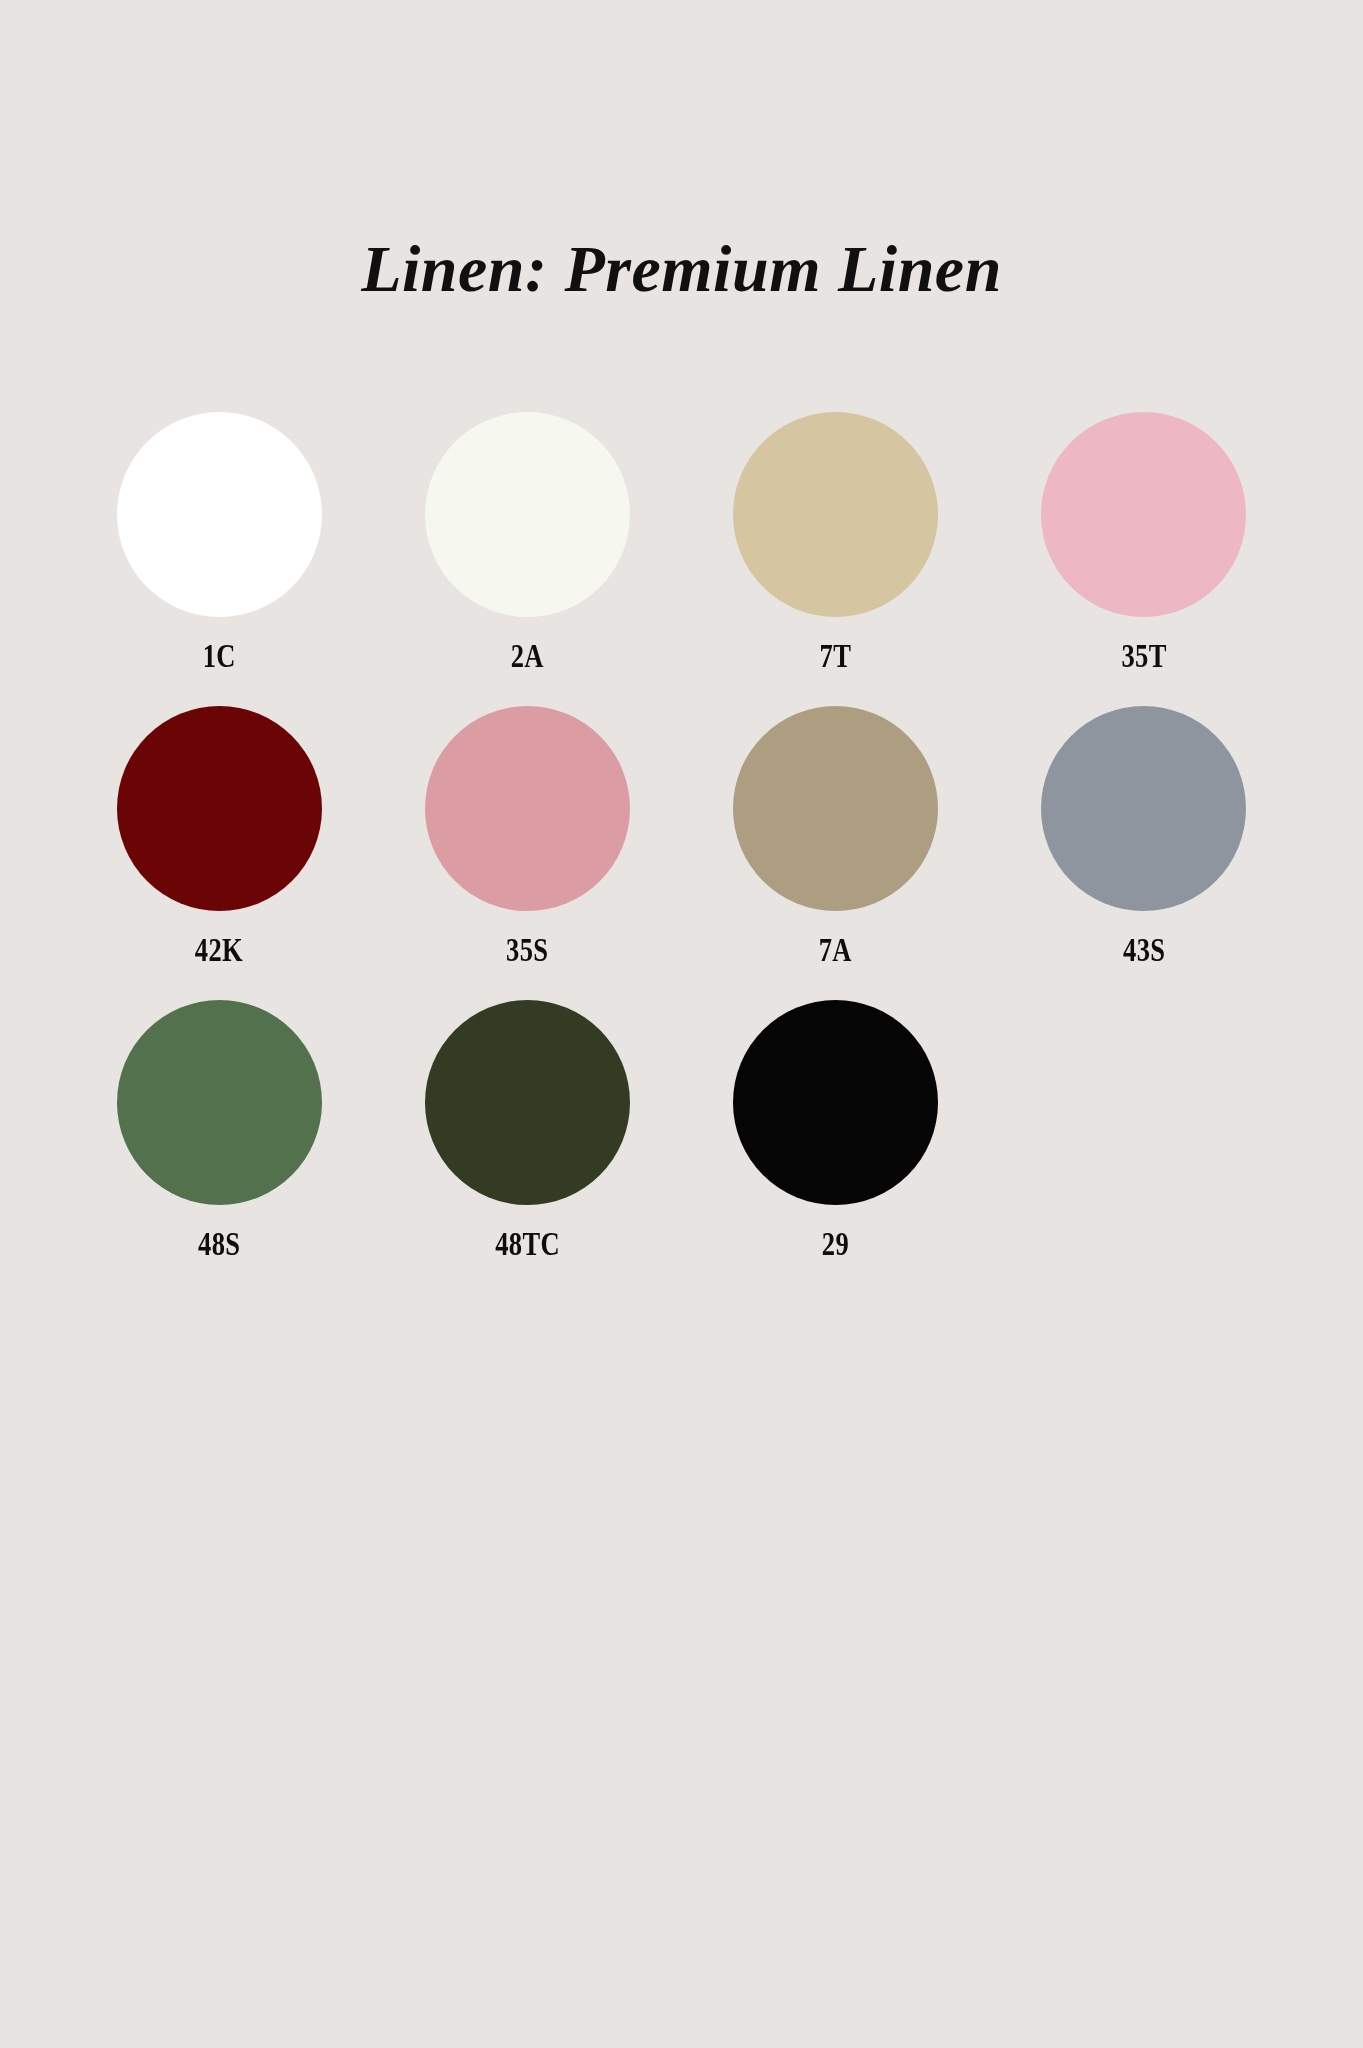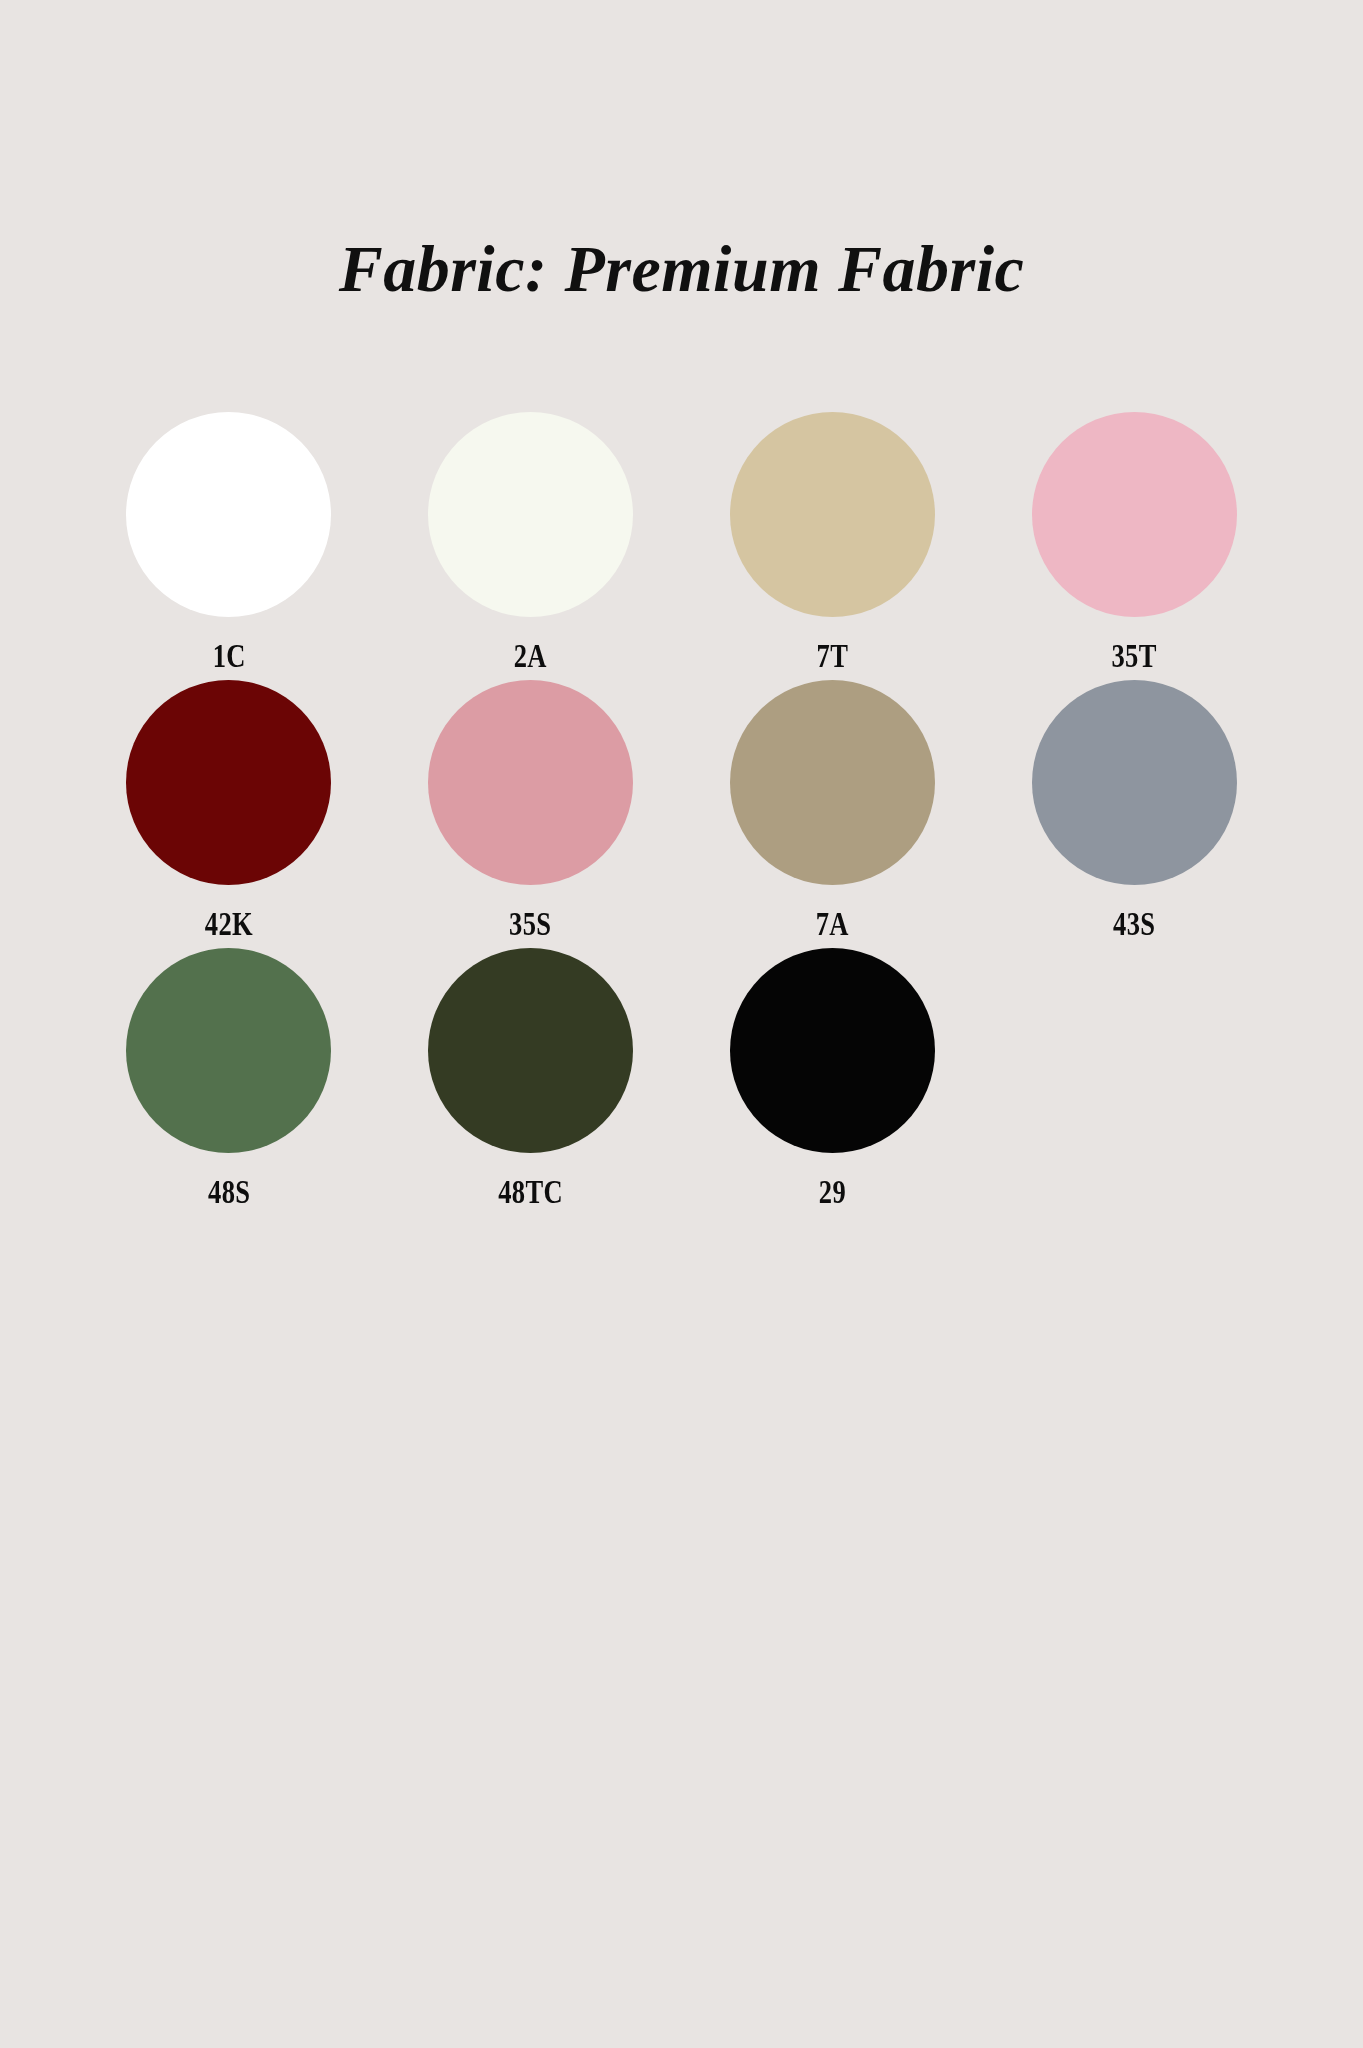--- a/index.html
+++ b/index.html
@@ -37,20 +37,21 @@
   .grid {
     position: absolute;
     top: 412px;
     left: 78px;
     width: 1207px;
     display: grid;
     grid-template-columns: repeat(4, 1fr);
     grid-auto-rows: 268px;
     column-gap: 0px;
     row-gap: 0px;
+    gap: 26px;
   }
   .cell {
     display: flex;
     flex-direction: column;
     align-items: center;
     justify-content: flex-start;
   }
   .swatch {
     width: 205px;
     height: 205px;
@@ -69,21 +70,21 @@
     transform: scaleX(0.78);
     transform-origin: center top;
     white-space: nowrap;
   }
 </style>
 </head>
 <body style="background: rgb(232, 228, 226);">
 
 <div class="page">
 
-  <div class="title">Fabric: Premium Fabric</div>
+  <div class="title">Linen: Premium Linen</div>
 
   <div class="grid">
       <div class="cell">
         <div class="swatch" style="background: rgb(255, 255, 255);"></div>
         <div class="swatch-label">1C</div>
       </div>
       <div class="cell">
         <div class="swatch" style="background: rgb(246, 248, 239);"></div>
         <div class="swatch-label">2A</div>
       </div>

